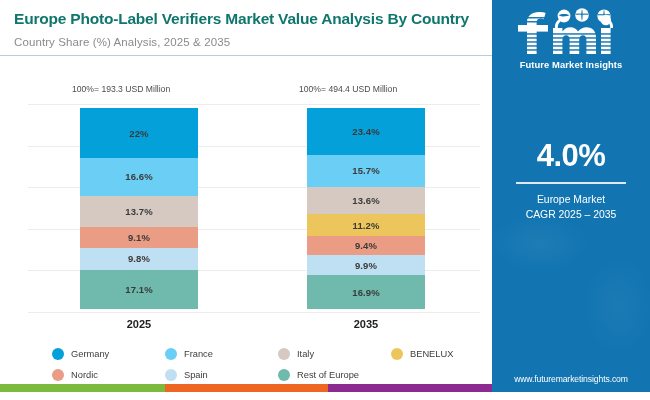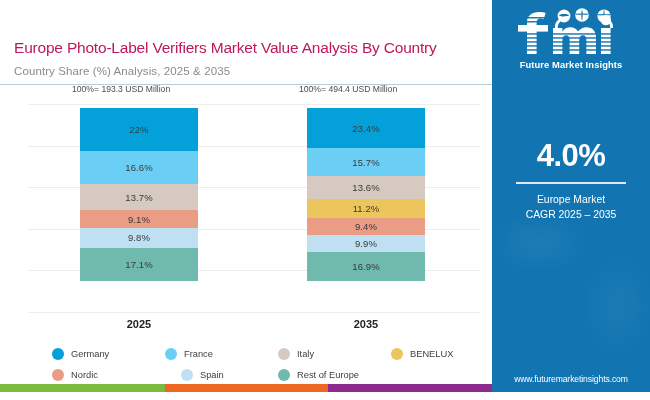--- a/index.html
+++ b/index.html
@@ -12,22 +12,22 @@
   }
 
   
   #left-panel{
     position:absolute; left:0; top:0; width:492px; height:392px;
     background:#ffffff;
   }
 
   #header{ padding:10px 14px 0 14px; }
   #chart-title{
-    font-size:15.5px; font-weight:normal; color:#be185d;
-    line-height:1.22; letter-spacing:-0.2px;margin-top:29px;
+    font-size:15.5px; font-weight:bold; color:#0f766e;
+    line-height:1.22; letter-spacing:-0.2px;
   }
   #chart-subtitle{
     margin-top:7px; font-size:11.5px; color:#8b8b8b; font-weight:400;
     letter-spacing:0.1px;
   }
   #header-divider{
     margin-top:7px; height:1.5px; background:#b9cdd8; width:492px;
     margin-left:-14px;
   }
 
@@ -43,22 +43,22 @@
 
   
   #plot-area{
     position:absolute; left:28px; top:104px; width:452px; height:208px;
   }
   .gridline{
     position:absolute; left:0; width:452px; height:1px; background:#ececec;
   }
 
   .bar{
-    position:absolute; top:4px; width:118px; height:173px;
-    display:flex; flex-direction:column;
+    position:absolute; top:4px; width:118px; height:201px;
+    display:flex; flex-direction:column;font-weight:bold;
   }
   #bar-2025{ left:52px; }
   #bar-2035{ left:279px; }
 
   .seg{
     display:flex; align-items:center; justify-content:center;
     font-size:9.5px; color:#3a3a3a; letter-spacing:0.1px;
   }
 
   
@@ -219,21 +219,21 @@
         <span class="legend-text">Italy</span>
       </div>
       <div class="legend-item" style="left: 339px; top: 0px;">
         <span class="legend-dot" style="background: rgb(236, 198, 92);"></span>
         <span class="legend-text">BENELUX</span>
       </div>
       <div class="legend-item" style="left: 0px; top: 21px;">
         <span class="legend-dot" style="background: rgb(235, 156, 132);"></span>
         <span class="legend-text">Nordic</span>
       </div>
-      <div class="legend-item" style="left: 113px; top: 21px; margin-left: 16px;">
+      <div class="legend-item" style="left: 113px; top: 21px;">
         <span class="legend-dot" style="background: rgb(191, 224, 242);"></span>
         <span class="legend-text">Spain</span>
       </div>
       <div class="legend-item" style="left: 226px; top: 21px;">
         <span class="legend-dot" style="background: rgb(111, 185, 173);"></span>
         <span class="legend-text">Rest of Europe</span>
       </div>
     </div>
 
   <div id="bottom-strip">

